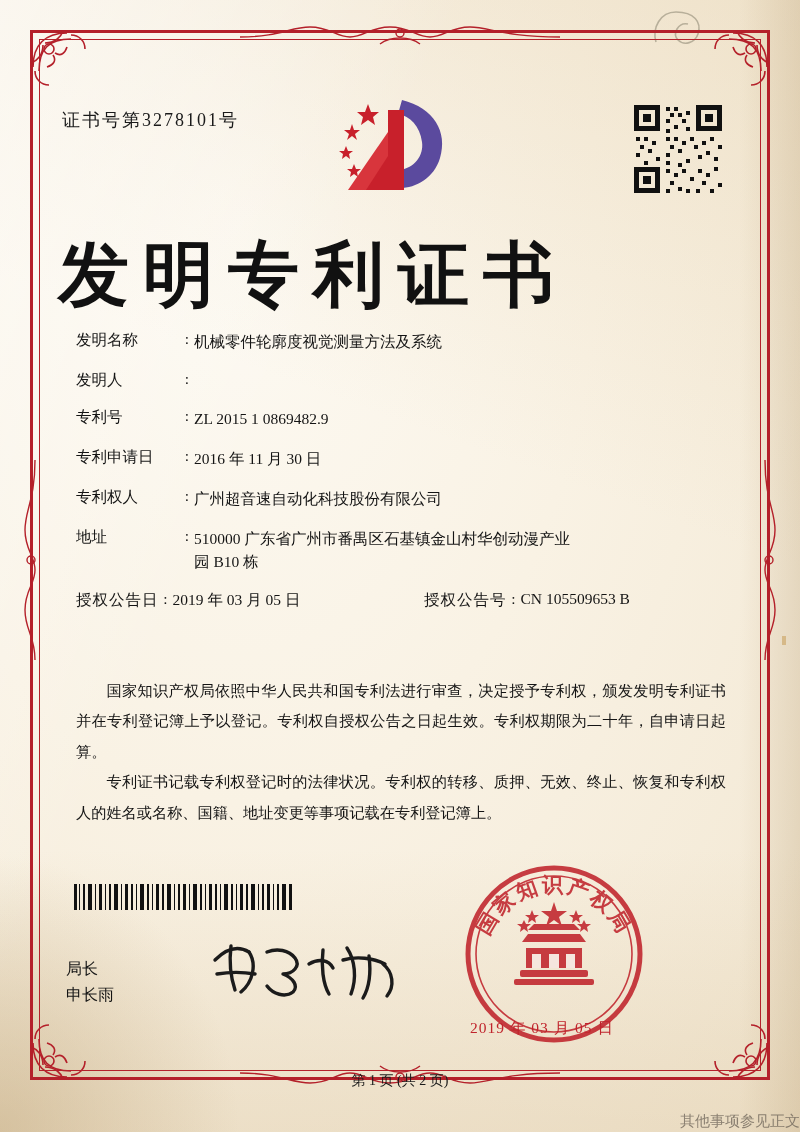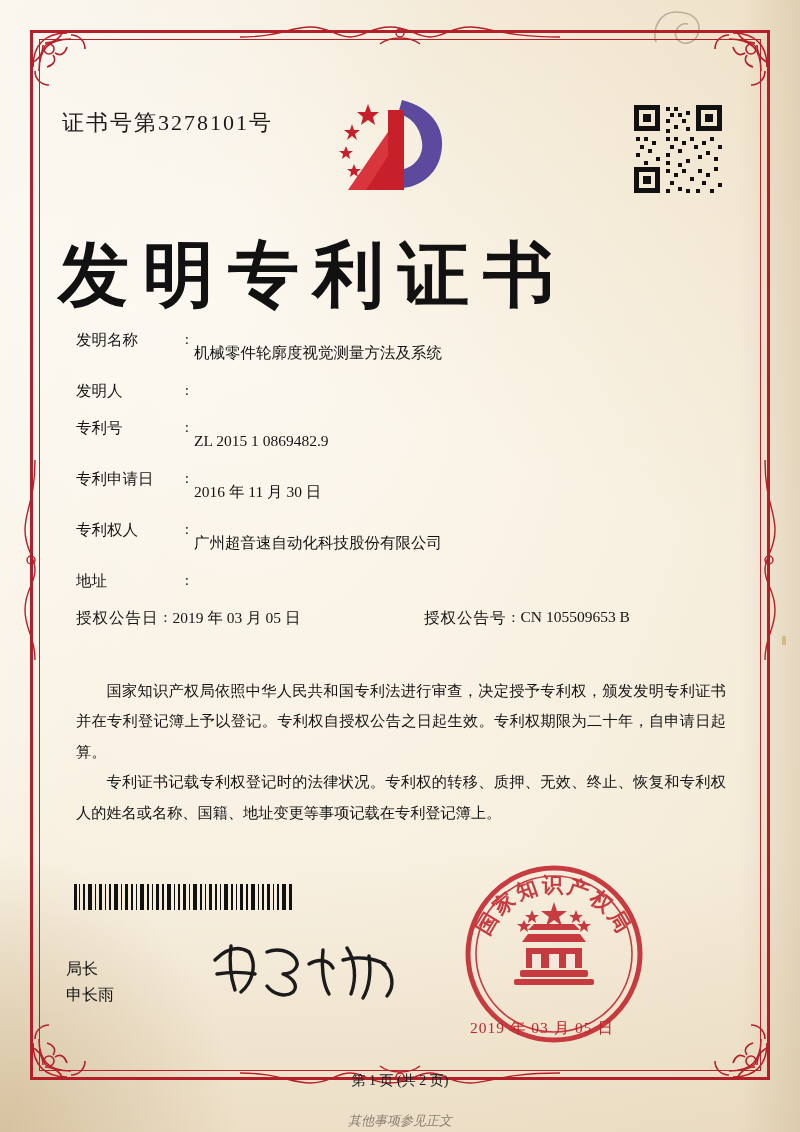--- a/index.html
+++ b/index.html
@@ -74,21 +74,21 @@
   }
   .edge-top  { left: 240px; top: 24px;  width: 320px; height: 26px; }
   .edge-bot  { left: 240px; bottom: 46px; width: 320px; height: 26px; transform: scaleY(-1); }
   .edge-left { left: 22px; top: 460px; width: 26px; height: 200px; }
   .edge-right{ right: 22px; top: 460px; width: 26px; height: 200px; transform: scaleX(-1); }
 
   
   .cert-no {
     position: absolute;
     left: 62px; top: 108px;
-    font-size: 22px;
+    font-size: 18px;
     letter-spacing: 2px;
     color: #1a1a1a;
   }
   .logo {
     position: absolute;
     left: 330px; top: 92px;
     width: 130px; height: 105px;
   }
   .qr {
     position: absolute;
@@ -131,21 +131,20 @@
     font-family: Liberation Mono, monospace;
   }
   .field-colon {
     flex: none;
     width: 14px;
     text-align: center;
   }
   .field-value {
     flex: 1;
     line-height: 1.5;
-    margin-top: 11px;
   }
   .field-value .line2 { display: block; }
 
   .two-col {
     display: flex;
     align-items: flex-start;
     margin-bottom: 4px;
     gap: 48px;
   }
   .col-left { width: 300px; display: flex; }
@@ -204,25 +203,24 @@
   .page-num {
     position: absolute;
     left: 0; right: 0; top: 1072px;
     text-align: center;
     font-size: 14px;
     color: #1a1a1a;
   }
   .footer-note {
     position: absolute;
     left: 0; right: 0; top: 1112px;
-    text-align: center;
-    font-size: 13px;
+    text-align: right;
+    font-size: 15px;
     color: #6b6257;
     opacity: 0.75;
-    font-style: italic;
   }
   .scan-mark {
     position: absolute;
     right: 92px; top: 8px;
     width: 58px; height: 40px;
     opacity: 0.55;
   }
   .dot-right {
     position: absolute;
     right: 14px; top: 636px;
@@ -442,20 +440,24 @@
 
     <div class="field-row">
       <span class="field-label">专利权人</span>
       <span class="field-colon">:</span>
       <span class="field-value">广州超音速自动化科技股份有限公司</span>
     </div>
 
     <div class="field-row">
       <span class="field-label">地址</span>
       <span class="field-colon">:</span>
+      <span class="field-value">
+        <span>510000 广东省广州市番禺区石基镇金山村华创动漫产业</span>
+        <span class="line2">园 B10 栋</span>
+      </span>
     </div>
 
     <div class="two-col">
       <span class="col-left">
         <span class="inline-label">授权公告日</span>
         <span class="field-colon">:</span>
         <span>2019 年 03 月 05 日</span>
       </span>
       <span class="col-right">
         <span class="inline-label">授权公告号</span>

